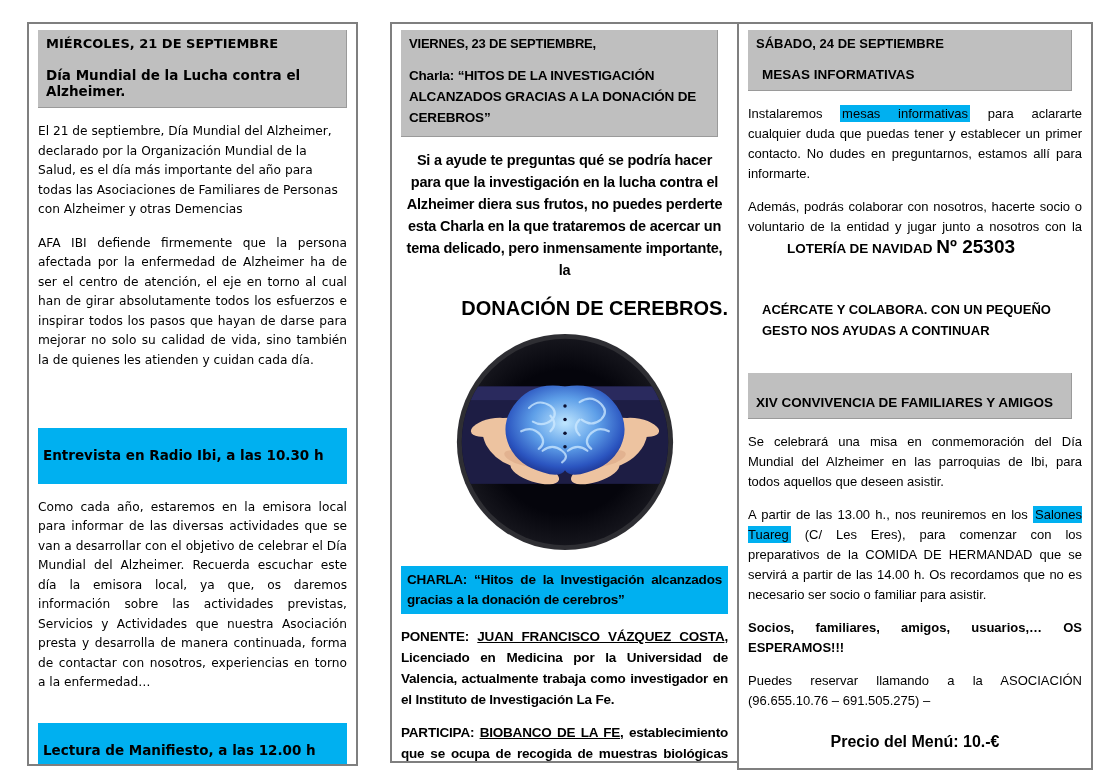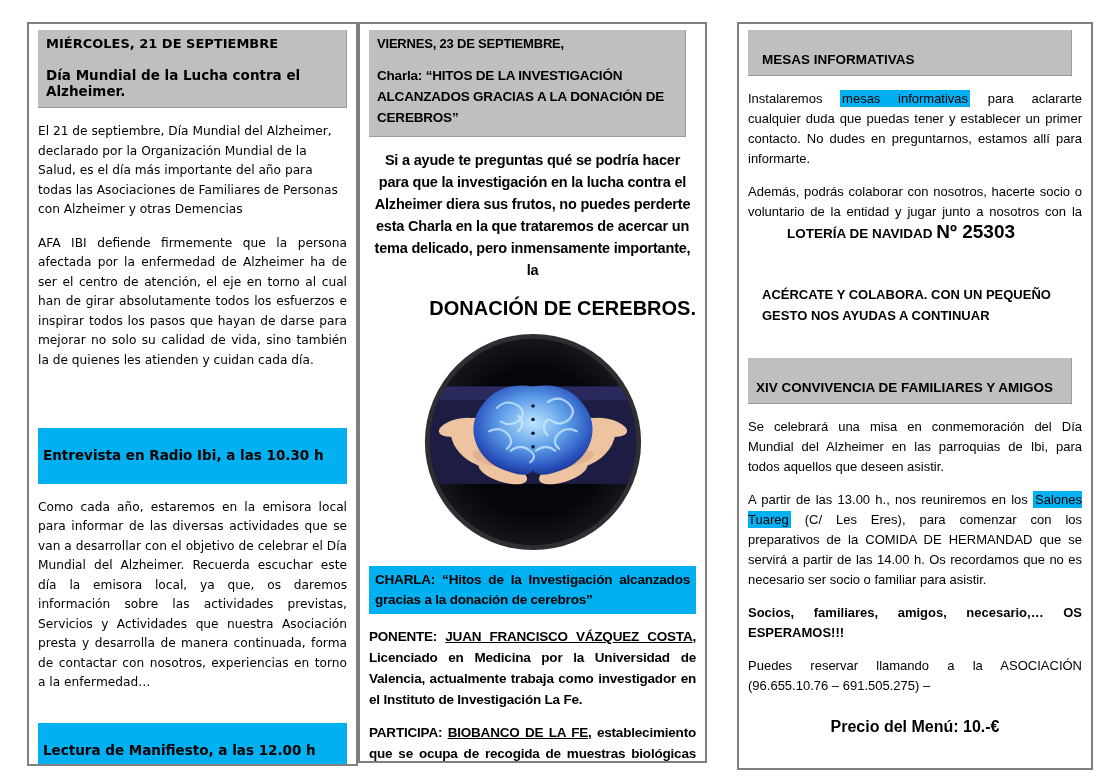--- a/index.html
+++ b/index.html
@@ -5,21 +5,21 @@
   html,body{margin:0;padding:0;}
   body{
     width:1109px;height:784px;background:#ffffff;position:relative;
     font-family:"Liberation Sans", sans-serif;color:#000;overflow:hidden;
   }
   .panel{
     position:absolute;top:22px;border:2px solid #7f7f7f;background:#fff;
     box-sizing:border-box;padding:6px 9px 8px 9px;overflow:hidden;
   }
   #panel-1{left:27px;width:331px;height:744px;font-family:"DejaVu Sans", sans-serif;}
-  #panel-2{left:358px;width:349px;height:741px;}
+  #panel-2{left:390px;width:349px;height:741px;}
   #panel-3{left:737px;width:356px;height:748px;}
 
   .gray-header{
     background:#bfbfbf;border-bottom:1px solid #9a9a9a;border-right:1px solid #9a9a9a;
     padding:6px 8px 8px 8px;font-weight:bold;
   }
   .gray-header .l1{font-size:13px;}
   .gray-header .l2{font-size:13.5px;margin-top:16px;}
   #panel-2 .gray-header, #panel-3 .gray-header{width:calc(100% - 10px);box-sizing:border-box;}
 
@@ -149,35 +149,36 @@
   <div class="cyan-block">CHARLA: “Hitos de la Investigación alcanzados gracias a la donación de cerebros”</div>
 
   <p class="body-p"><span class="plain">PONENTE: </span><span class="u-name">JUAN FRANCISCO VÁZQUEZ COSTA</span><span class="plain">, Licenciado en Medicina por la Universidad de Valencia, actualmente trabaja como investigador en el Instituto de Investigación La Fe.</span></p>
 
   <p class="body-p"><span class="plain">PARTICIPA: </span><span class="u-name">BIOBANCO DE LA FE</span><span class="plain">, establecimiento que se ocupa de recogida de muestras biológicas con fines diagnósticos o de investigación biomédica.</span></p>
 
 </div>
 
 <div class="panel" id="panel-3">
   <div class="gray-header">
+    <div class="l1">SÁBADO, 24 DE SEPTIEMBRE</div>
     <div class="l2" style="padding-left:6px">MESAS INFORMATIVAS</div>
   </div>
 
   <p class="body-p"><span>Instalaremos </span><span class="hl">mesas informativas</span><span> para aclararte cualquier duda que puedas tener y establecer un primer contacto. No dudes en preguntarnos, estamos allí para informarte.</span></p>
 
   <p class="body-p loteria-line"><span>Además,  podrás colaborar con nosotros, hacerte socio o voluntario de la entidad y  jugar junto a nosotros con la </span><span class="lot-bold">LOTERÍA DE NAVIDAD </span><span class="lot-num">Nº 25303</span></p>
 
   <div class="acercate">ACÉRCATE Y COLABORA. CON UN PEQUEÑO GESTO NOS AYUDAS A CONTINUAR</div>
 
   <div class="gray-header">
     <div class="l2">XIV CONVIVENCIA DE FAMILIARES Y AMIGOS</div>
   </div>
 
   <p class="body-p">Se celebrará una misa en conmemoración del Día Mundial del Alzheimer en las parroquias de Ibi, para todos aquellos que deseen asistir.</p>
 
   <p class="body-p"><span>A partir de las 13.00 h., nos reuniremos en los </span><span class="hl">Salones Tuareg</span><span> (C/ Les Eres), para comenzar con los preparativos de la COMIDA DE HERMANDAD que se servirá a partir de las 14.00 h. Os recordamos que no es necesario ser socio o familiar para asistir.</span></p>
 
-  <p class="body-p bold-p">Socios, familiares, amigos,   necesario,… OS ESPERAMOS!!!</p>
+  <p class="body-p bold-p">Socios, familiares, amigos,   usuarios,… OS ESPERAMOS!!!</p>
 
   <p class="body-p">Puedes reservar llamando a la ASOCIACIÓN (96.655.10.76 – 691.505.275) –</p>
 
   <div class="precio">Precio del Menú: 10.-€</div>
 </div>
 
 </body></html>

